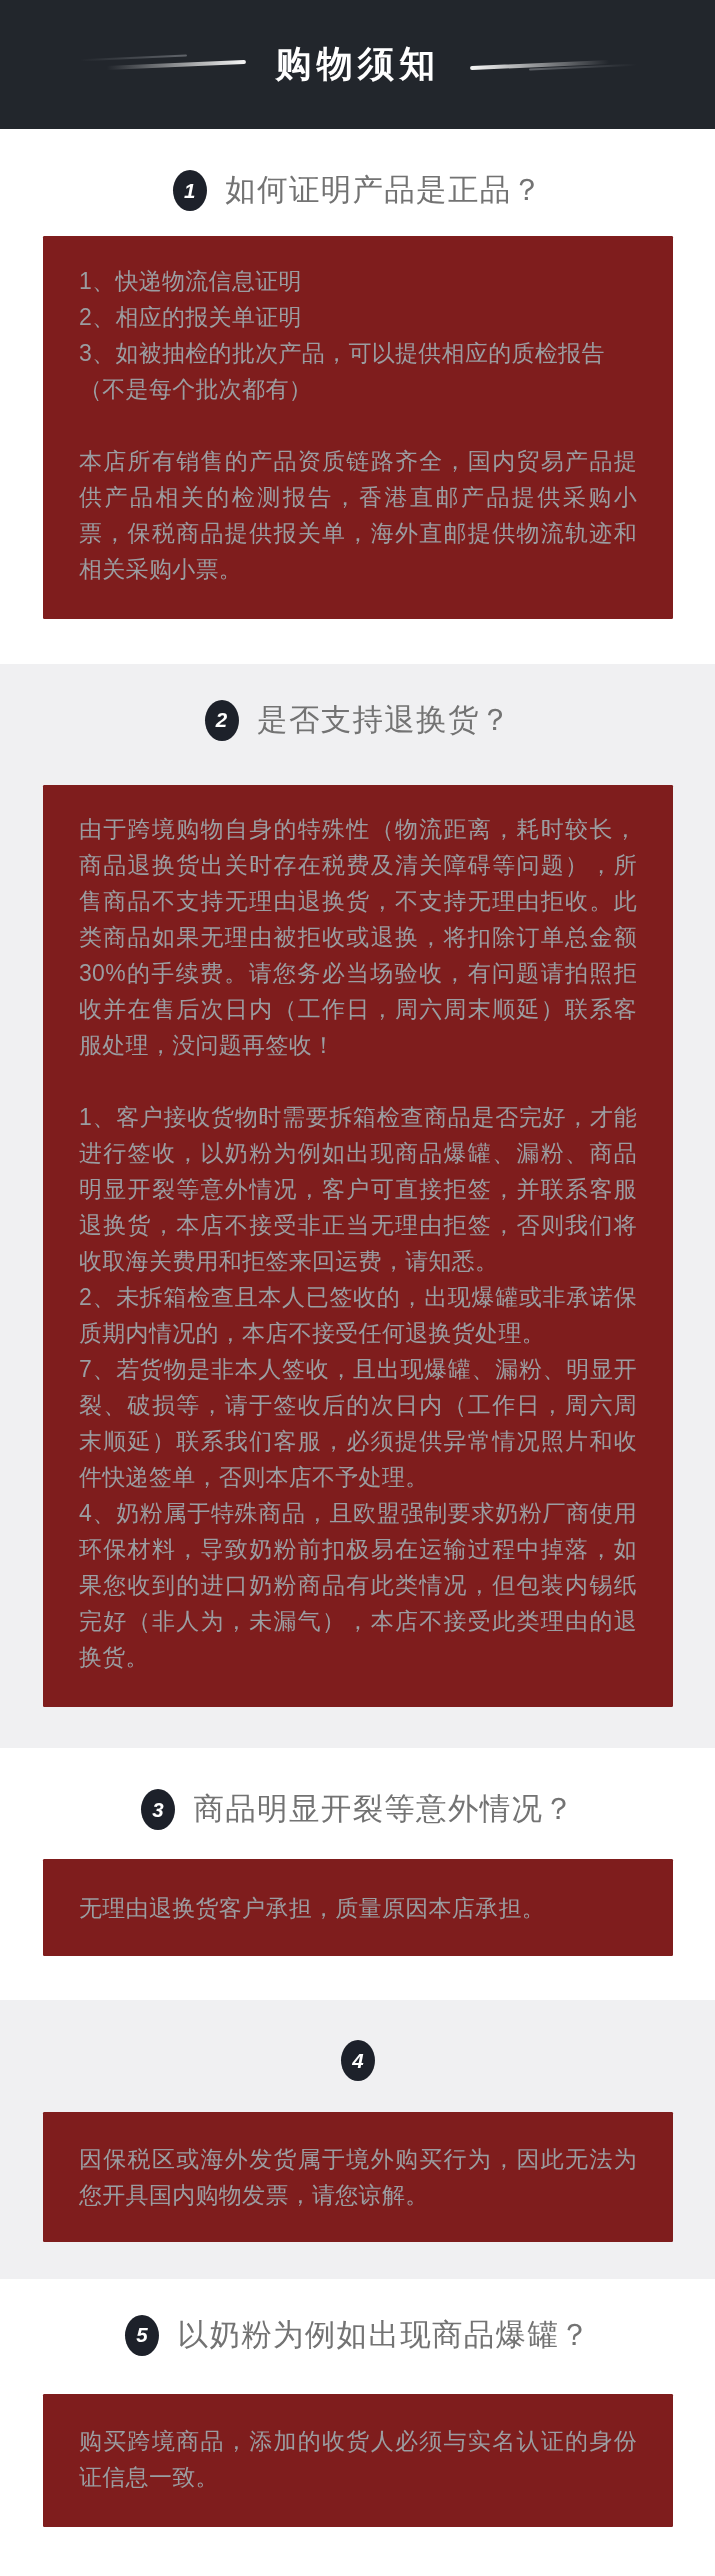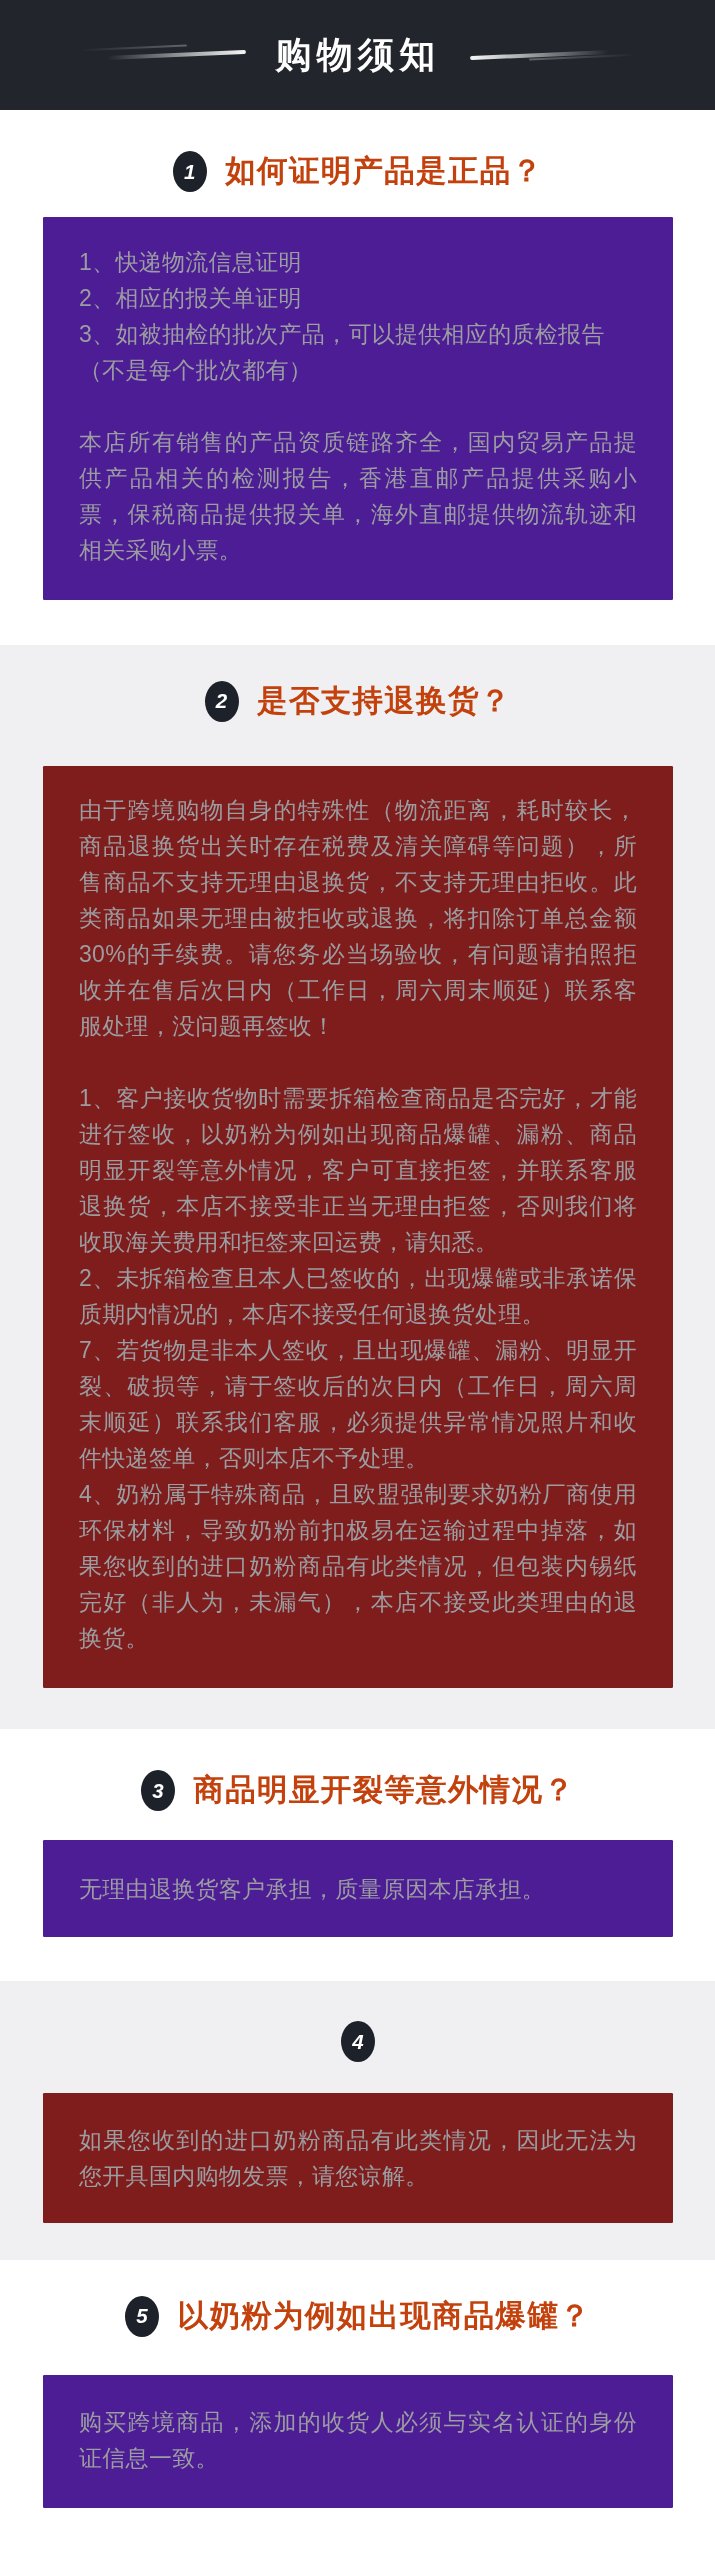--- a/index.html
+++ b/index.html
@@ -4,21 +4,21 @@
 <style>
   html, body { margin:0; padding:0; background:#ffffff; }
   body {
     width:716px;
     font-family:"Liberation Sans","DejaVu Sans",sans-serif;
     -webkit-font-smoothing:antialiased;
   }
 
   
   .header {
-    height:110px; background:#22262c;
+    height:129px; background:#22262c;
     display:flex; align-items:center; justify-content:center; gap:29px;
   }
   .header-title {
     color:#ffffff; font-size:36px; font-weight:800; letter-spacing:5.3px;
     white-space:nowrap;
   }
   .decor { position:relative; width:142px; height:5.3px; }
   .decor-main {
     position:absolute; top:0.7px; width:142px; height:4px; border-radius:2px;
   }
@@ -35,32 +35,32 @@
     display:flex; align-items:center; justify-content:center; gap:18.6px;
   }
   .badge {
     width:34px; height:41px; border-radius:50%;
     background:#1d212a; color:#ffffff;
     display:flex; align-items:center; justify-content:center;
     font-size:20.5px; font-weight:800; font-style:italic;
     flex:0 0 auto;
   }
   .sec-title {
-    font-size:30.5px; font-weight:700; color:#c2410c; letter-spacing:1.3px;
+    font-size:30.5px; font-weight:400; color:#737373; letter-spacing:1.3px;
     white-space:nowrap;
   }
 
   
   .card {
     margin:0 43px; border-radius:1.3px;
     padding:26.5px 36px 32px;
     font-size:23px; line-height:36px; letter-spacing:0.3px;
     color:#9b9da1; text-align:justify;
   }
-  .card-gray  { background:#4c1d95; }
+  .card-gray  { background:#7f1d1d; }
   .card-white { background:#7f1d1d; }
   .band { background:#f0f0f2; }
 
   .card p { margin:0; }
   .pre { white-space:pre-line; }
   .gap-after { margin-bottom:36px !important; }
 
   
   .s1-heading { margin-top:41px; }
   .s1-card    { margin-top:25px; }
@@ -139,21 +139,21 @@
 
 <div class="white-gap-b"></div>
 
 <section class="band band-4">
   <div class="sec-heading">
     <span class="badge">
       <span>4</span>
     </span>
   </div>
   <div class="card card-white">
-    <p>如果您收到的进口奶粉商品有此类情况，因此无法为您开具国内购物发票，请您谅解。</p>
+    <p>因保税区或海外发货属于境外购买行为，因此无法为您开具国内购物发票，请您谅解。</p>
   </div>
 </section>
 
 <section class="s5">
   <div class="sec-heading">
     <span class="badge">
       <span>5</span>
     </span>
     <span class="sec-title">以奶粉为例如出现商品爆罐？</span>
   </div>

